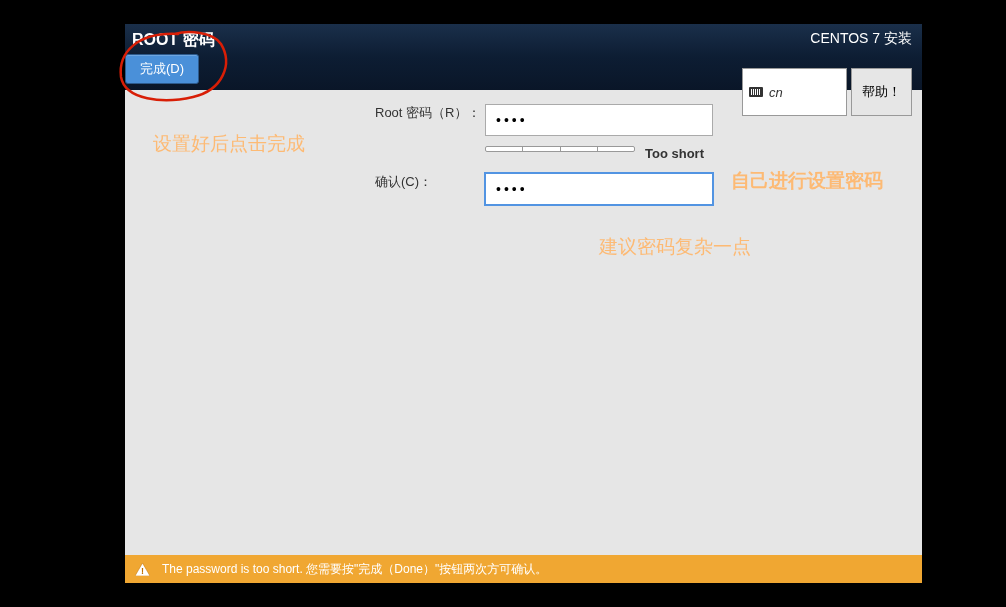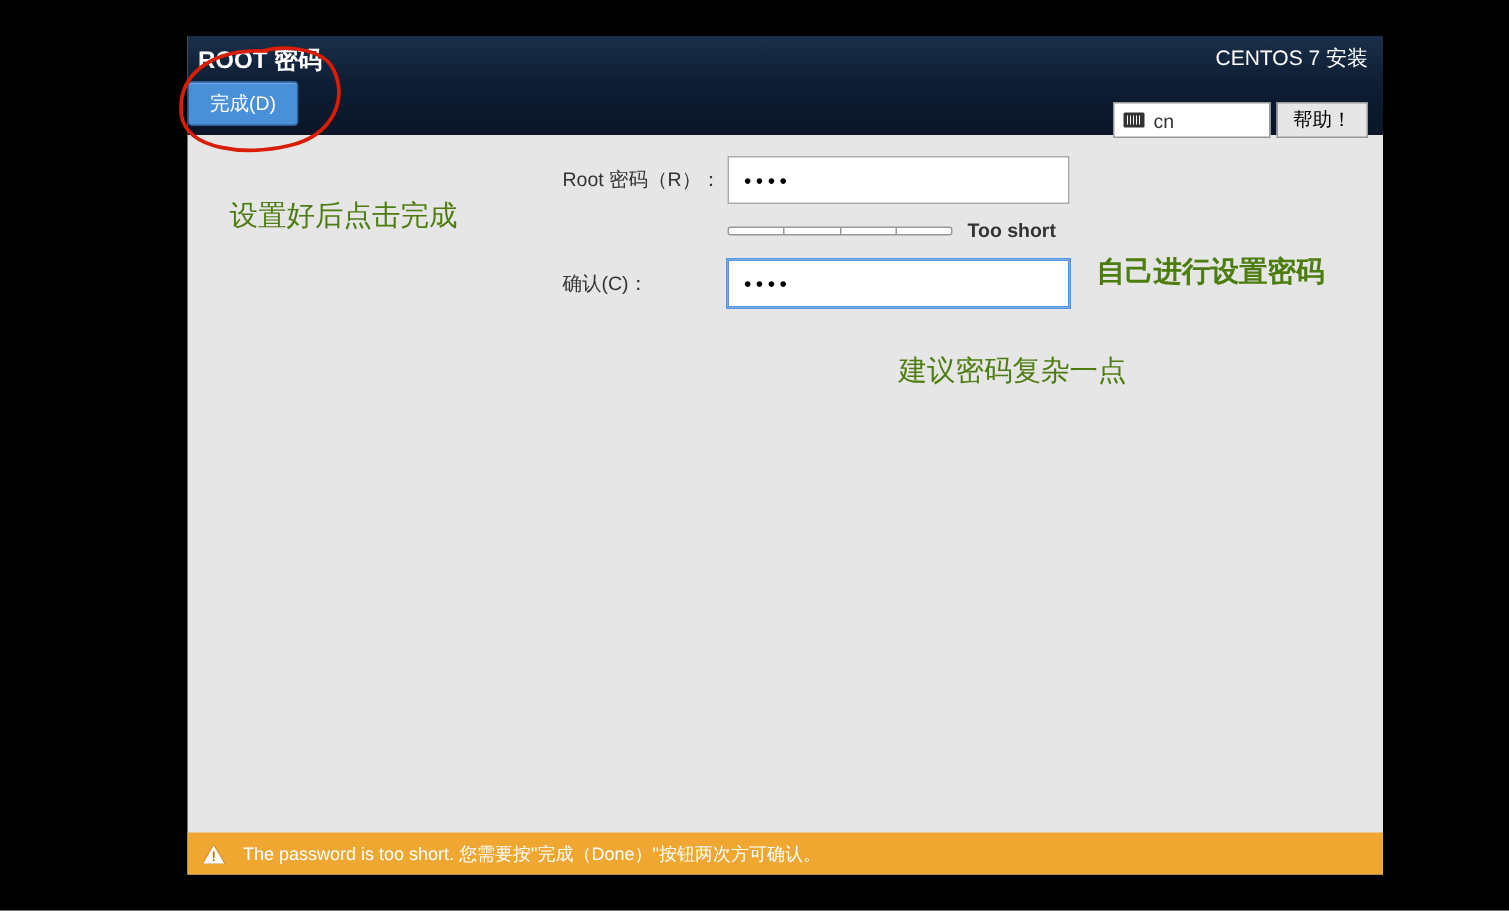--- a/index.html
+++ b/index.html
@@ -68,58 +68,58 @@
     .lang-box {
       background: #fff;
       border: 1px solid #999;
       padding: 2px 8px 2px 6px;
       display: flex;
       align-items: center;
       gap: 6px;
       font-size: 13px;
       color: #333;
       width: 105px;
+      font-style: italic;
     }
     .keyboard-icon {
       width: 14px;
       height: 10px;
       background: #333;
       border-radius: 1px;
       position: relative;
     }
     .keyboard-icon::after {
       content: "";
       position: absolute;
       top: 2px;
       left: 2px;
       right: 2px;
       bottom: 2px;
       background: repeating-linear-gradient(to right, #fff 0, #fff 1px, #333 1px, #333 2px);
     }
     .help-button {
       background: #e6e6e6;
       border: 1px solid #999;
-      padding: 2px 10px;
+      padding: 14px 10px;
       font-size: 13px;
       cursor: pointer;
     }
     .content {
       flex: 1;
       padding: 14px 20px;
       position: relative;
     }
     .description {
       text-align: center;
       font-size: 13px;
       color: #333;
       margin-bottom: 12px;
     }
     .form-row {
       display: flex;
-      align-items: center;
       margin-bottom: 10px;
       justify-content: flex-start;
       padding-left: 230px;
     }
     .form-label {
       width: 110px;
       text-align: left;
       font-size: 13px;
       color: #333;
     }
@@ -132,21 +132,21 @@
       letter-spacing: 3px;
       background: #fff;
     }
     .pw-input.focused {
       border: 1px solid #5294e2;
       outline: 1px solid #5294e2;
     }
     .strength-row {
       padding-left: 340px;
       display: flex;
-      align-items: center;
+      align-items: flex-start;
       gap: 10px;
       margin-bottom: 12px;
     }
     .strength-bar {
       width: 150px;
       height: 6px;
       border: 1px solid #999;
       border-radius: 2px;
       background: #fff;
       display: flex;
@@ -174,21 +174,21 @@
     .warn-icon {
       width: 15px;
       height: 13px;
       position: relative;
     }
     .warn-icon svg { display: block; }
 
     
     .anno {
       position: absolute;
-      color: #4d7c0f;
+      color: #fdba74;
       font-size: 19px;
       font-weight: 500;
       pointer-events: none;
       white-space: nowrap;
     }
     .circle-anno {
       position: absolute;
       pointer-events: none;
     }
   </style>

